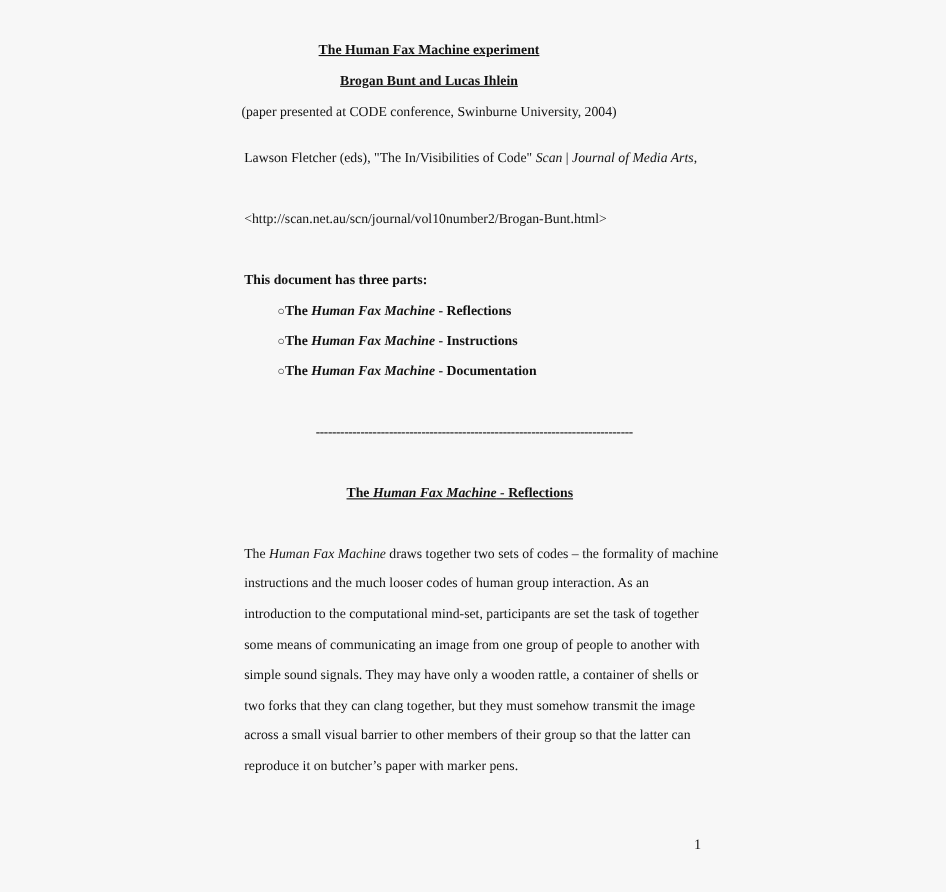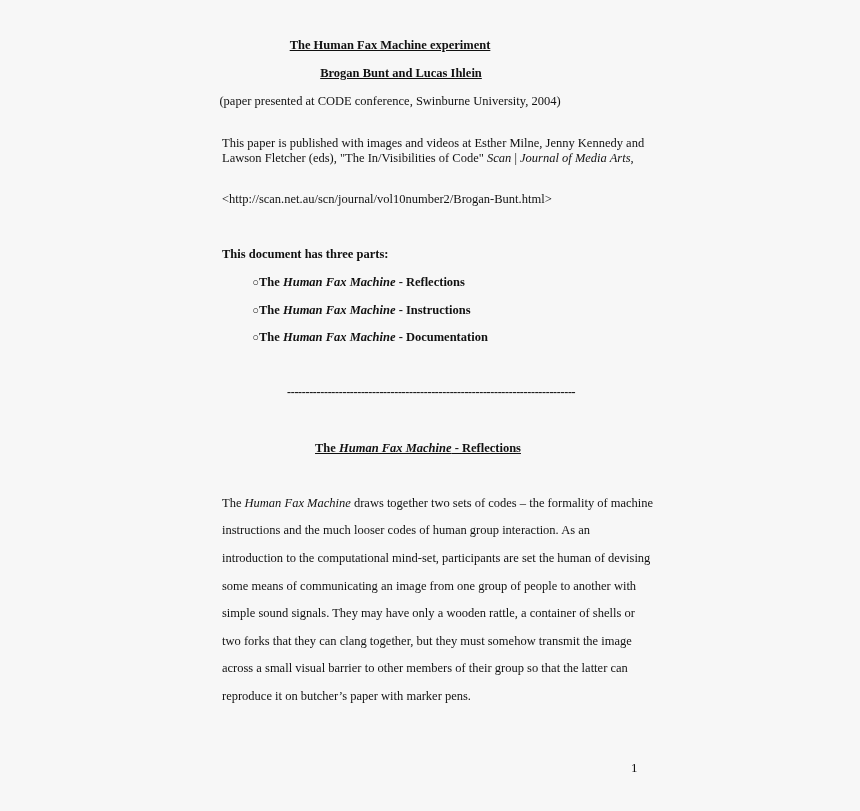--- a/index.html
+++ b/index.html
@@ -10,21 +10,21 @@
     overflow: hidden;
     font-family: "Liberation Serif", "DejaVu Serif", serif;
     color: #111;
     font-size: 12px;
   }
   .abs { position: absolute; white-space: nowrap; }
   .center { left: 0; width: 780px; text-align: center; }
   .bold { font-weight: bold; }
   .ul { text-decoration: underline; }
   .title { top: 38px; font-size: 12.5px; }
-  .authors { top: 66px; font-size: 12.5px; margin-left: 11px; }
+  .authors { top: 66px; font-size: 12.5px; }
   .subtitle { top: 94px; font-size: 12.5px; }
   .pub { left: 222px; top: 136px; line-height: 15px; font-size: 12.5px; }
   .url { left: 222px; top: 192px; font-size: 12.5px; }
   .parts-heading { left: 222px; top: 247px; font-size: 12.5px; }
   .part { left: 241px; font-size: 12.5px; font-weight: bold; text-align: right; }
   .part .bullet { display: inline-block; width: 18px; font-weight: normal; font-size: 11px; }
   .divider { left: 287px; top: 385px; font-size: 12px; font-weight: bold; letter-spacing: -0.3px; }
   .section-title { top: 441px; font-size: 12.5px; font-weight: bold; padding-left: 28px; }
   .para { left: 222px; font-size: 12.5px; }
   .page-num { left: 631px; top: 760px; font-size: 13px; }
@@ -33,21 +33,20 @@
 </head>
 <body>
 
 <div>
 
   <div class="abs center title bold ul">The Human Fax Machine experiment</div>
   <div class="abs center authors bold ul">Brogan Bunt and Lucas Ihlein</div>
   <div class="abs center subtitle">(paper presented at CODE conference, Swinburne University, 2004)</div>
 
   <div class="abs pub">
-    <div>This paper is published with images and videos at Esther Milne, Jenny Kennedy and</div>
     <div><span>Lawson Fletcher (eds), "The In/Visibilities of Code" </span><i>Scan</i><span> | </span><i>Journal of Media Arts</i><span>,</span></div>
   </div>
 
   <div class="abs url">&lt;http://scan.net.au/scn/journal/vol10number2/Brogan-Bunt.html&gt;</div>
 
   <div class="abs parts-heading bold">This document has three parts:</div>
 
   <div class="abs part" style="top:275px;">
     <span class="bullet">○</span><span>The </span><i>Human Fax Machine</i><span> - Reflections</span>
   </div>
@@ -61,21 +60,21 @@
   <div class="abs divider">------------------------------------------------------------------------------</div>
 
   <div class="abs center section-title ul">
     <span>The </span><i>Human Fax Machine</i><span> - Reflections</span>
   </div>
 
   <div class="abs para" style="top:496px;">
     <span>The </span><i>Human Fax Machine</i><span> draws together two sets of codes – the formality of machine</span>
   </div>
   <div class="abs para" style="top:523px;">instructions and the much looser codes of human group interaction.  As an</div>
-  <div class="abs para" style="top:551px;">introduction to the computational mind-set, participants are set the human of devising</div>
+  <div class="abs para" style="top:551px;">introduction to the computational mind-set, participants are set the task of together</div>
   <div class="abs para" style="top:579px;">some means of communicating an image from one group of people to another with</div>
   <div class="abs para" style="top:606px;">simple sound signals.  They may have only a wooden rattle, a container of shells or</div>
   <div class="abs para" style="top:634px;">two forks that they can clang together, but they must somehow transmit the image</div>
   <div class="abs para" style="top:661px;">across a small visual barrier to other members of their group so that the latter can</div>
   <div class="abs para" style="top:689px;">reproduce it on butcher’s paper with marker pens.</div>
 
   <div class="abs page-num">1</div>
 </div>
 
 </body></html>

